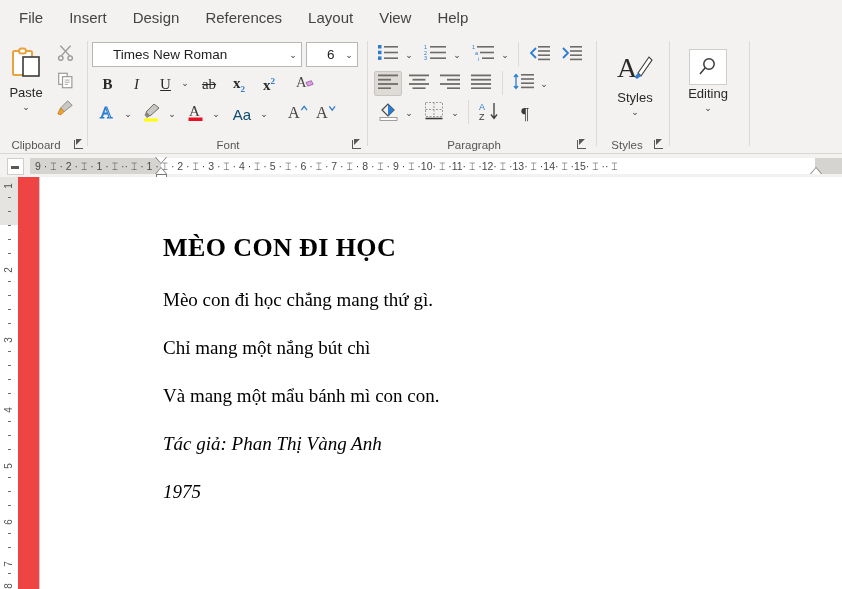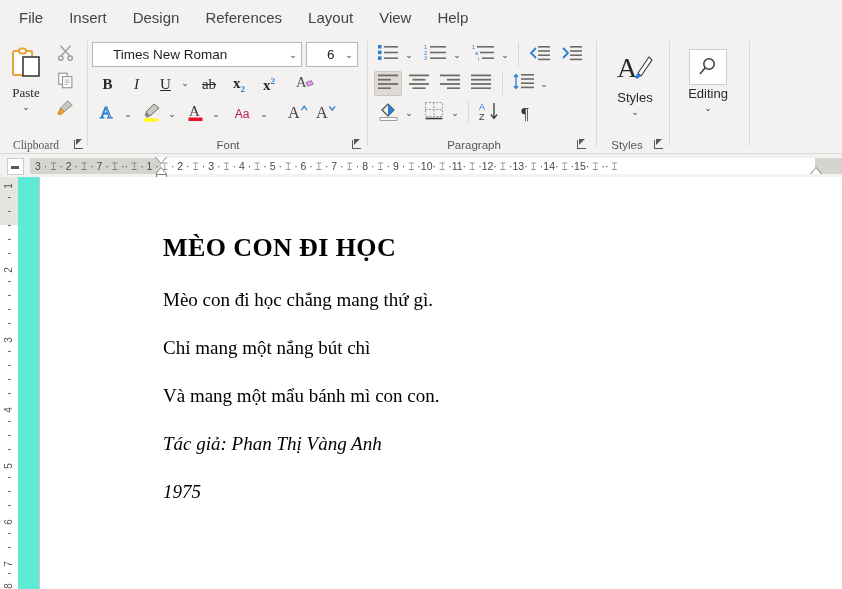--- a/index.html
+++ b/index.html
@@ -176,21 +176,21 @@
     transform: rotate(-90deg);
     line-height: 10px;
   }
   .vdot {
     position: absolute; left: 8px; width: 3px; height: 1px; background: #6f6c69;
   }
 
   
   .doc-area {
     position: absolute; left: 18px; top: 177px; width: 824px; height: 412px;
-    background: #5eead4;
+    background: #ef4444;
     overflow: hidden;
   }
   .page {
     position: absolute; left: 21px; top: 0; width: 803px; height: 412px;
     background: #ffffff;
     border-left: 1px solid #cdcbc8;
   }
   .doc-body {
     position: absolute; left: 123px; top: 0; width: 600px;
     font-family: "Liberation Serif", serif;
@@ -213,21 +213,21 @@
     <div class="tab"><span>Insert</span></div>
     <div class="tab"><span>Design</span></div>
     <div class="tab"><span>References</span></div>
     <div class="tab"><span>Layout</span></div>
     <div class="tab"><span>View</span></div>
     <div class="tab"><span>Help</span></div>
   </div>
 
   <div class="ribbon">
 
-    <div class="group" style="left:0; width:88px;font-family:Liberation Serif, serif;">
+    <div class="group" style="left:0; width:88px;">
       <div class="paste-btn">
         <span style="margin-top:5px;">
           <svg width="34" height="34" viewBox="0 0 34 34">
             <rect x="4" y="5" width="19" height="24" rx="1.5" fill="#fff" stroke="#e8a33d" stroke-width="2"></rect>
             <rect x="10" y="2.5" width="7" height="5" rx="2.5" fill="#fff" stroke="#e8a33d" stroke-width="2"></rect>
             <rect x="14" y="11" width="16" height="19" fill="#fff" stroke="#3a3a38" stroke-width="1.6"></rect>
           </svg>
         </span>
         <span class="paste-label">Paste</span>
         <span class="paste-caret">⌄</span>
@@ -330,21 +330,21 @@
       <div class="rb" style="left:95px; top:65px; width:26px; height:26px;">
         <span>
           <svg width="20" height="20" viewBox="0 0 20 20">
             <text x="3" y="14" font-family="Liberation Serif, serif" font-size="15" fill="#3a3a38">A</text>
             <rect x="2.5" y="15.5" width="14" height="3.5" fill="#e81123"></rect>
           </svg>
         </span>
       </div>
       <div class="chev" style="left:121px; top:65px; height:26px;">⌄</div>
       <div class="rb" style="left:139px; top:65px; width:30px; height:26px;">
-        <span class="g" style="font-size:12px;color:#be185d;">Aa</span>
+        <span class="g" style="font-size:15px;color:#0c4a6e;">Aa</span>
       </div>
       <div class="chev" style="left:169px; top:65px; height:26px;">⌄</div>
       <div class="rb" style="left:196px; top:65px; width:26px; height:26px;">
         <span>
           <svg width="21" height="20" viewBox="0 0 22 20">
             <text x="1" y="16" font-family="Liberation Serif, serif" font-size="17" fill="#4a4846">A</text>
             <path d="M15 8 L18 4 L21 8" fill="none" stroke="#2b7cd3" stroke-width="1.3"></path>
           </svg>
         </span>
       </div>
@@ -563,21 +563,21 @@
   <div class="ruler-h">
     <div class="ruler-corner">
       <div class="tabsel">
         <div class="tabsel-mark"></div>
       </div>
     </div>
     <div class="ruler-track">
       <div class="ruler-margin" style="left:0; width:131px;"></div>
       <div class="ruler-margin" style="left:785px; width:27px;"></div>
       <div class="ruler-ticks" style="left:5px;">
-        <span>3  ·  ⌶  ·  2  ·  ⌶  ·  7  ·  ⌶  ·</span><span>·  ⌶  ·  1  ·  ⌶  ·  2  ·  ⌶  ·  3  ·  ⌶  ·  4  ·  ⌶  ·  5  ·  ⌶  ·  6  ·  ⌶  ·  7  ·  ⌶  ·  8  ·  ⌶  ·  9  ·  ⌶  ·10·  ⌶  ·11·  ⌶  ·12·  ⌶  ·13·  ⌶  ·14·  ⌶  ·15·  ⌶  ·</span><span>·  ⌶</span>
+        <span>9  ·  ⌶  ·  2  ·  ⌶  ·  1  ·  ⌶  ·</span><span>·  ⌶  ·  1  ·  ⌶  ·  2  ·  ⌶  ·  3  ·  ⌶  ·  4  ·  ⌶  ·  5  ·  ⌶  ·  6  ·  ⌶  ·  7  ·  ⌶  ·  8  ·  ⌶  ·  9  ·  ⌶  ·10·  ⌶  ·11·  ⌶  ·12·  ⌶  ·13·  ⌶  ·14·  ⌶  ·15·  ⌶  ·</span><span>·  ⌶</span>
       </div>
 
       <div class="marker-hang" style="left:125px; top:-1px;">
         <div class="tri-down"></div>
         <div class="tri-down-in"></div>
       </div>
       <div class="marker-hang" style="left:125px; top:9px;">
         <div class="tri-up"></div>
         <div class="tri-up-in"></div>
       </div>

